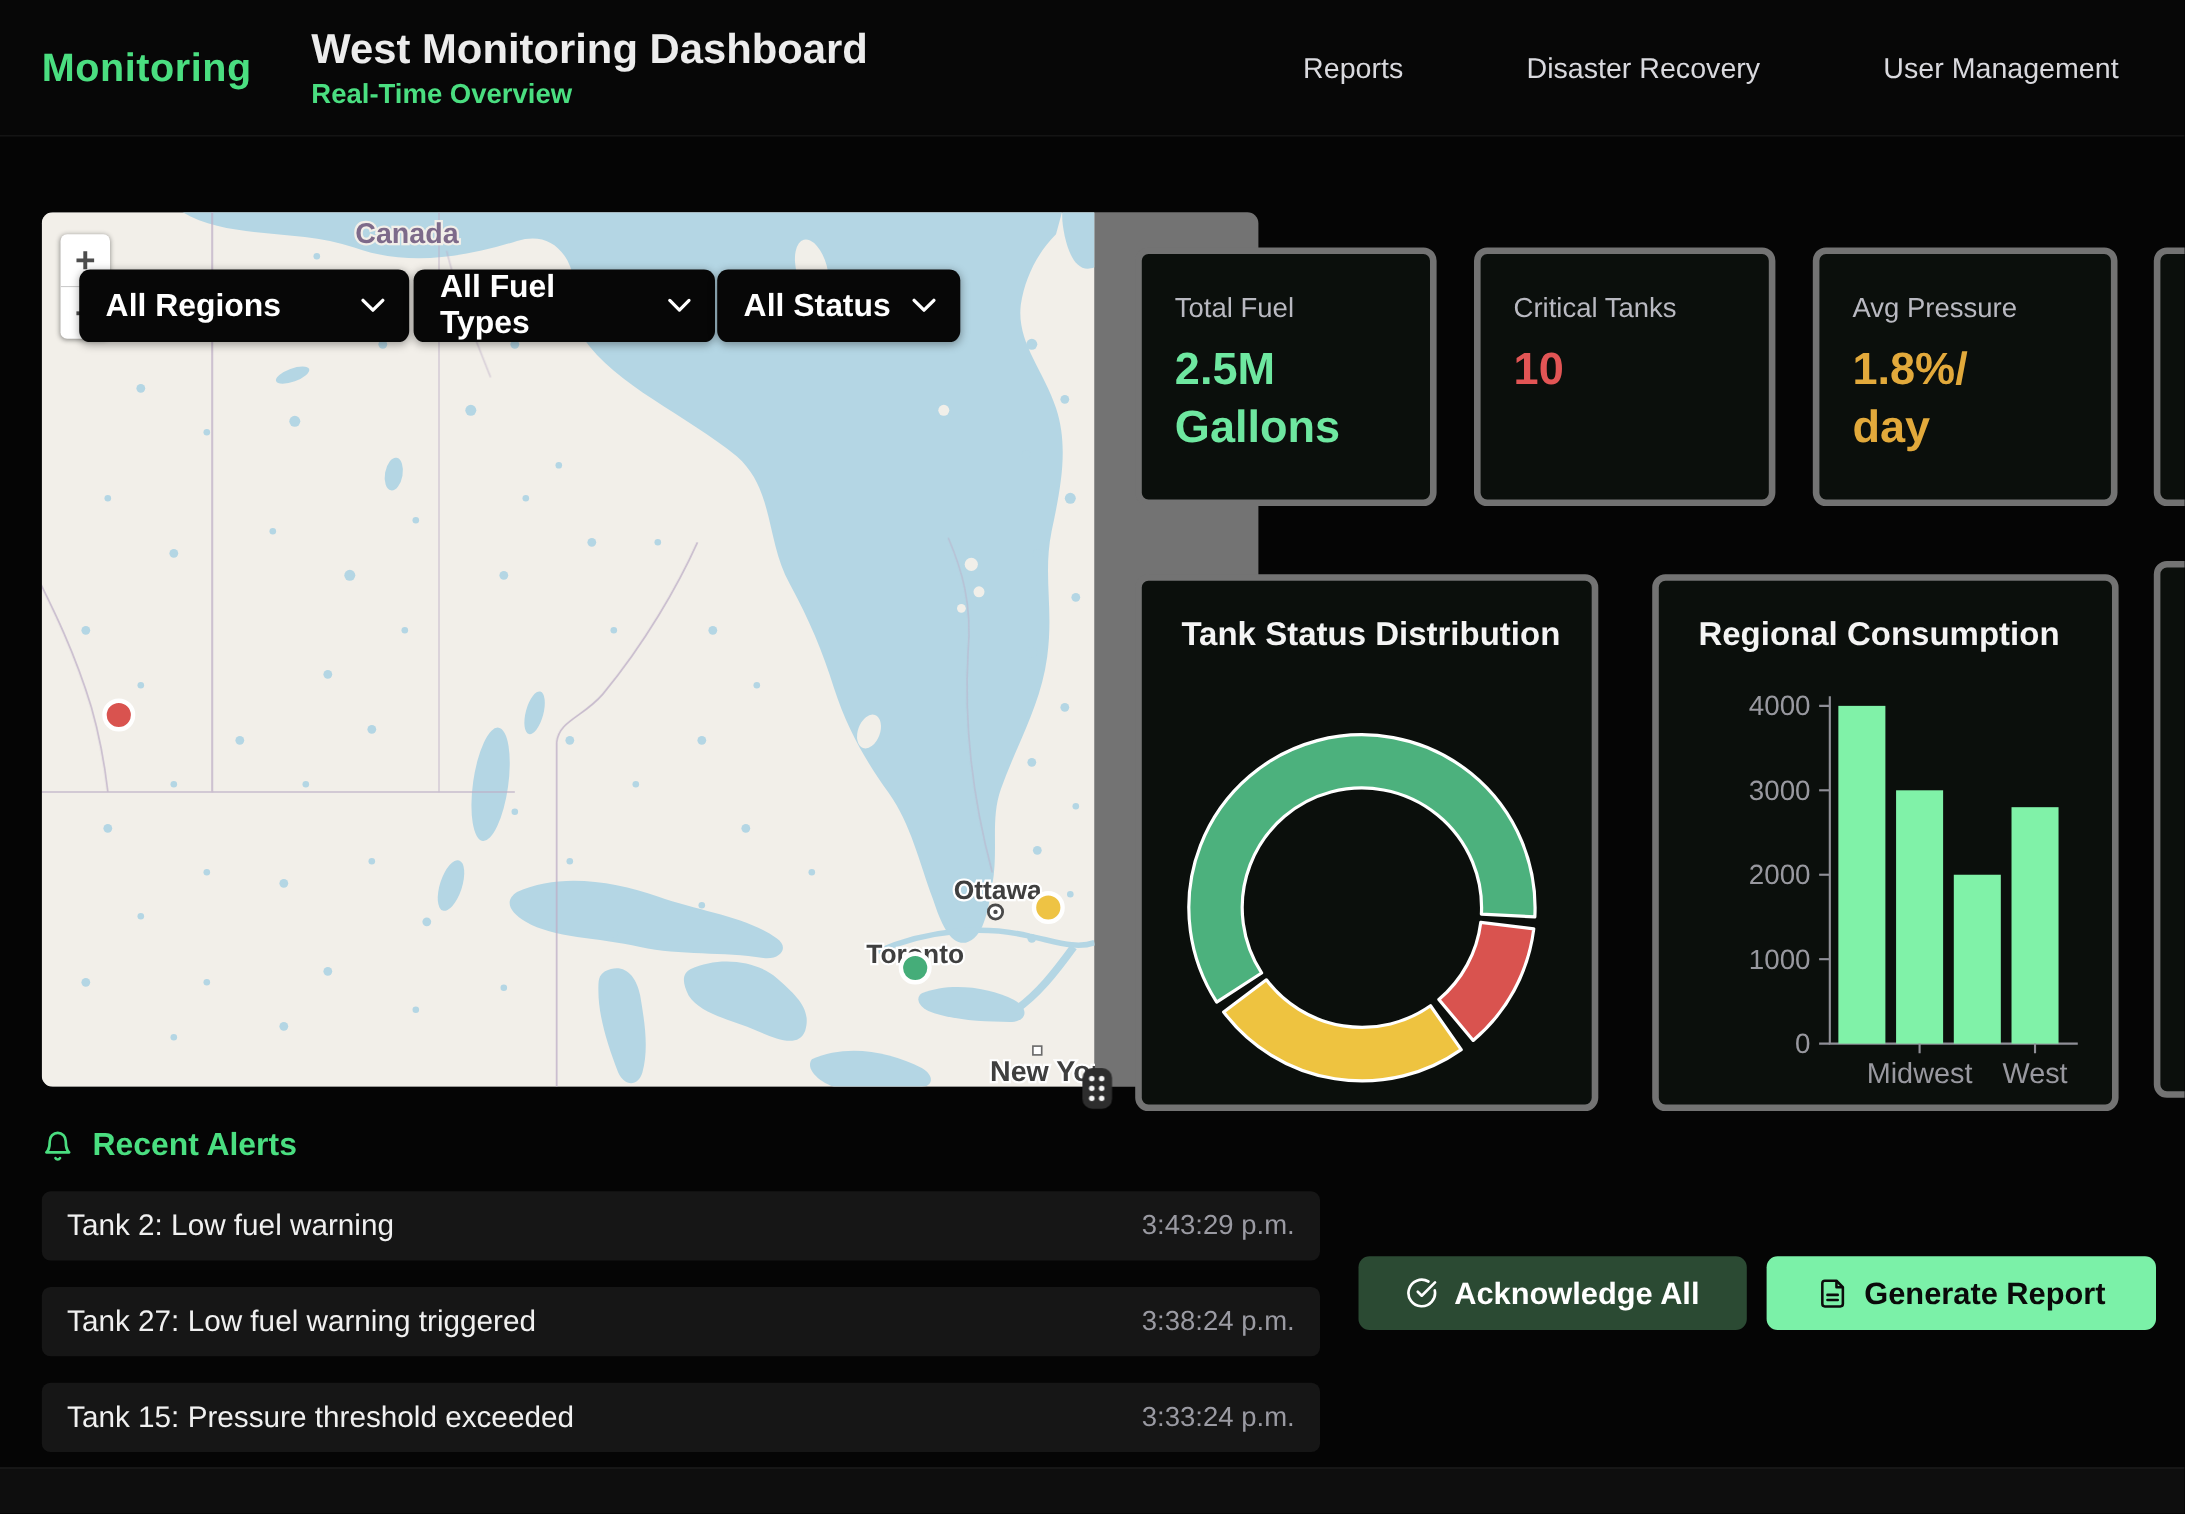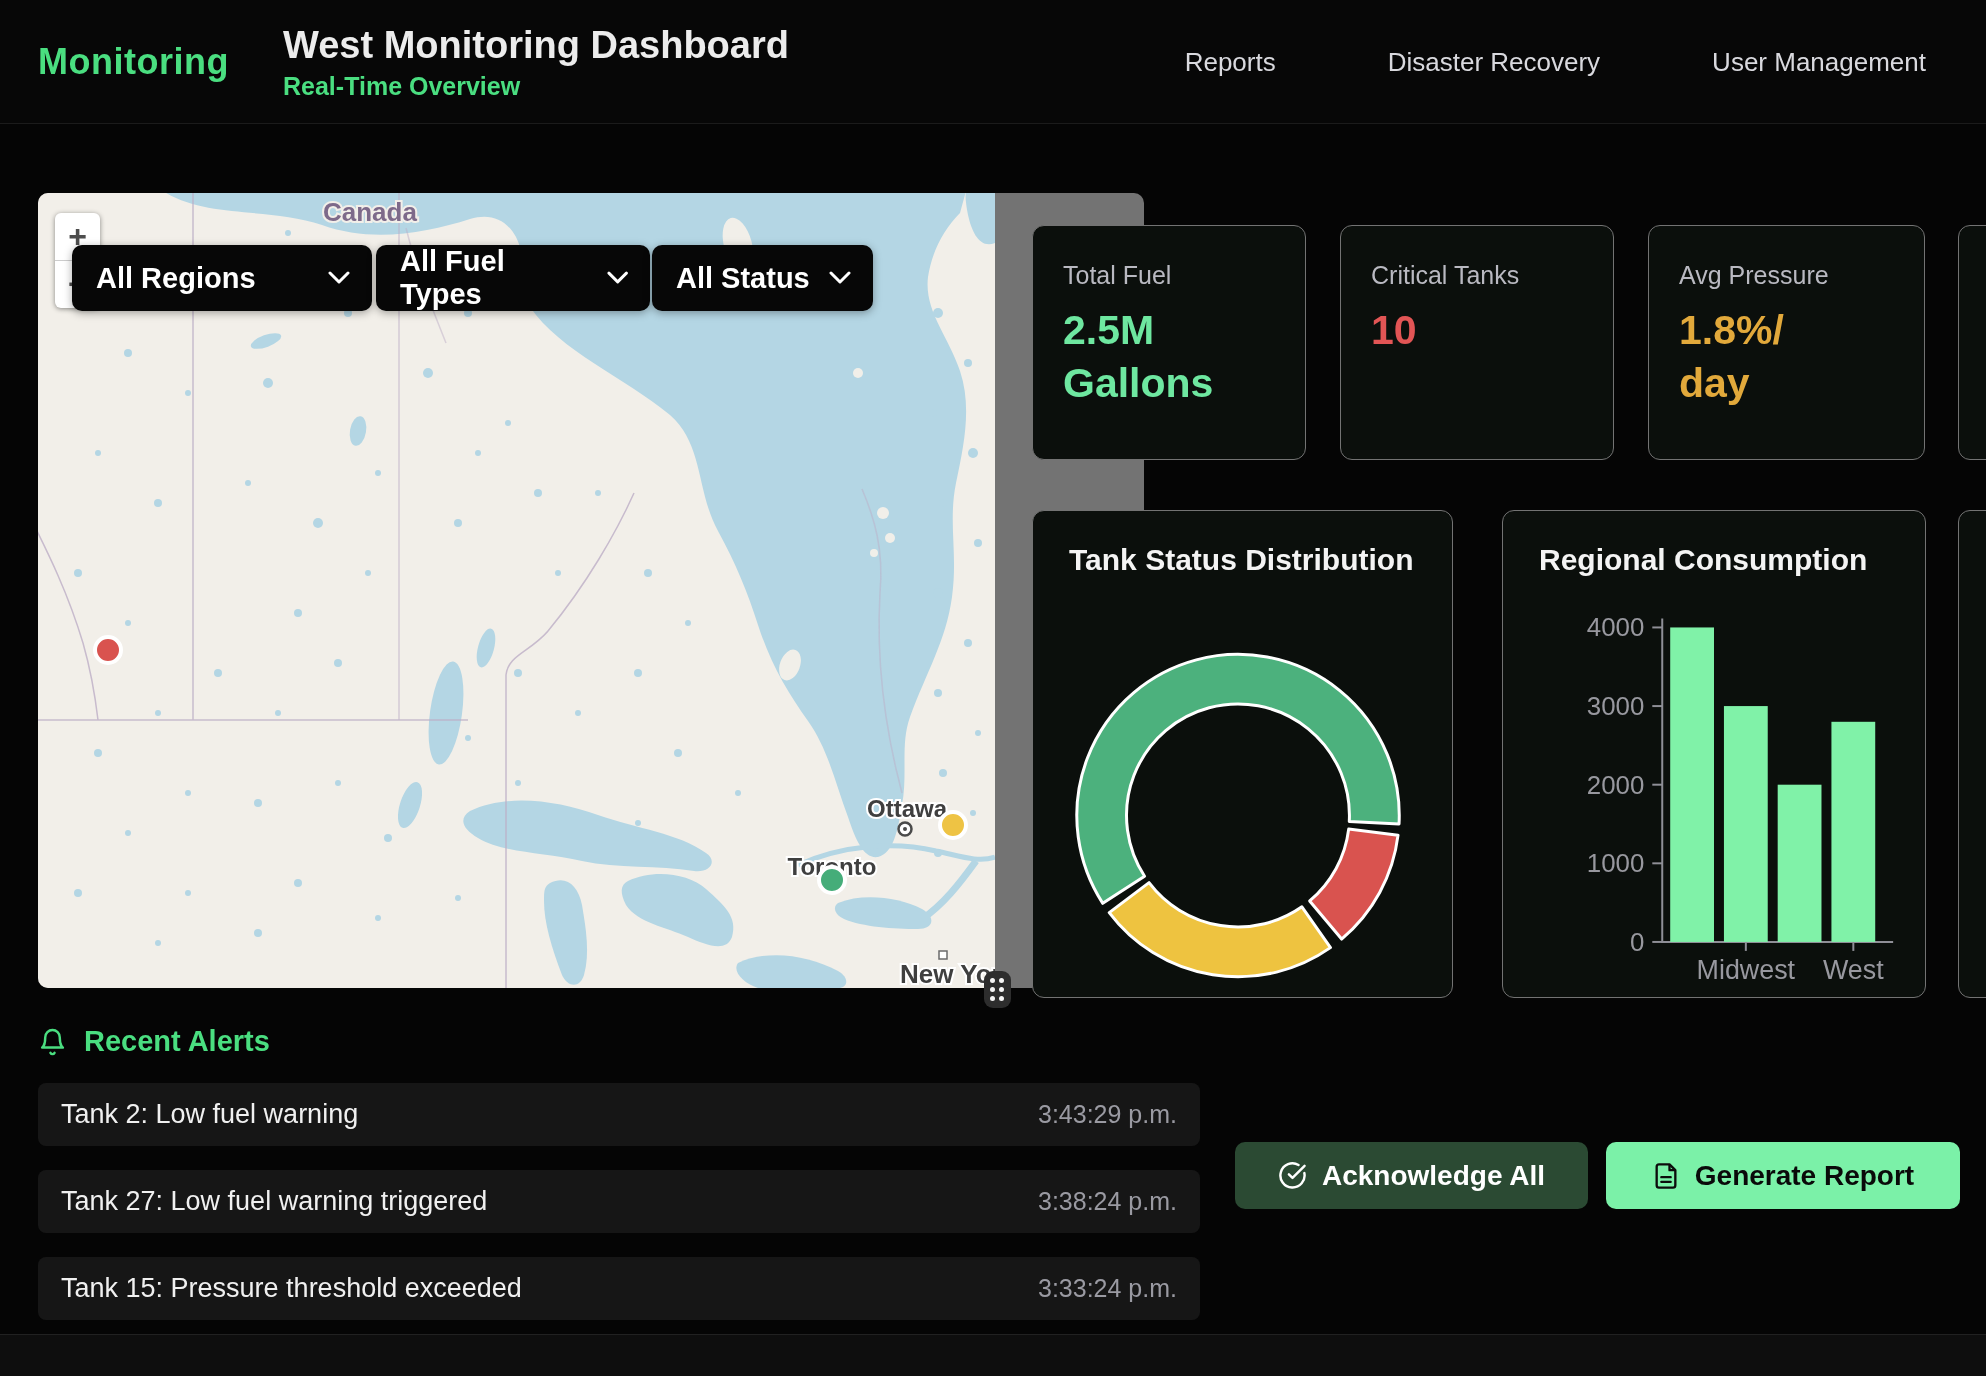--- a/index.html
+++ b/index.html
@@ -38,25 +38,25 @@
   .zoombtn { width:45px; height:47px; display:flex; align-items:center; justify-content:center;
              font-size:32px; font-weight:700; color:#4d4d4d; cursor:pointer; }
   .zoomdiv { height:1px; background:#ccc; }
   .drag-handle { position:absolute; left:984px; top:971px; width:27px; height:37px;
                  background:#2d2d2d; border-radius:9px; z-index:6; cursor:grab;
                  display:grid; grid-template-columns:repeat(2,6px); grid-template-rows:repeat(3,6px);
                  gap:3px; place-content:center; }
   .drag-handle i { width:5px; height:5px; border-radius:50%; background:#f5f5f5; }
 
   
-  .card { position:absolute; background:#0b0f0c; border:1px solid #737373; border-radius:12px; }
+  .card { position:absolute; background:#0b0f0c; border:6px solid #737373; border-radius:12px; }
   .stat-card { top:225px; height:235px; padding:35px 30px; }
   .stat-label { font-size:25px; font-weight:500; color:#b9b9c1; }
   .stat-value { font-size:41px; font-weight:800; line-height:1.3; margin-top:14px; white-space:pre-line; }
-  .chart-card { top:510px; height:488px; }
+  .chart-card { top:522px; height:488px; }
   .chart-title { position:absolute; left:36px; top:32px; font-size:30px; font-weight:700; color:#f4f4f4; }
   .chart-card svg { position:absolute; inset:0; }
   svg text { font-family:"Liberation Sans", sans-serif; }
 
   
   .alerts-title { position:absolute; left:38px; top:1025px; display:flex; align-items:center; gap:17px; }
   .alerts-title span { font-size:29px; font-weight:700; color:#4ade80; }
   .alert-row { position:absolute; left:38px; width:1162px; height:63px; background:#161616;
                border-radius:8px; display:flex; align-items:center; justify-content:space-between;
                padding:0 23px; cursor:pointer; }

